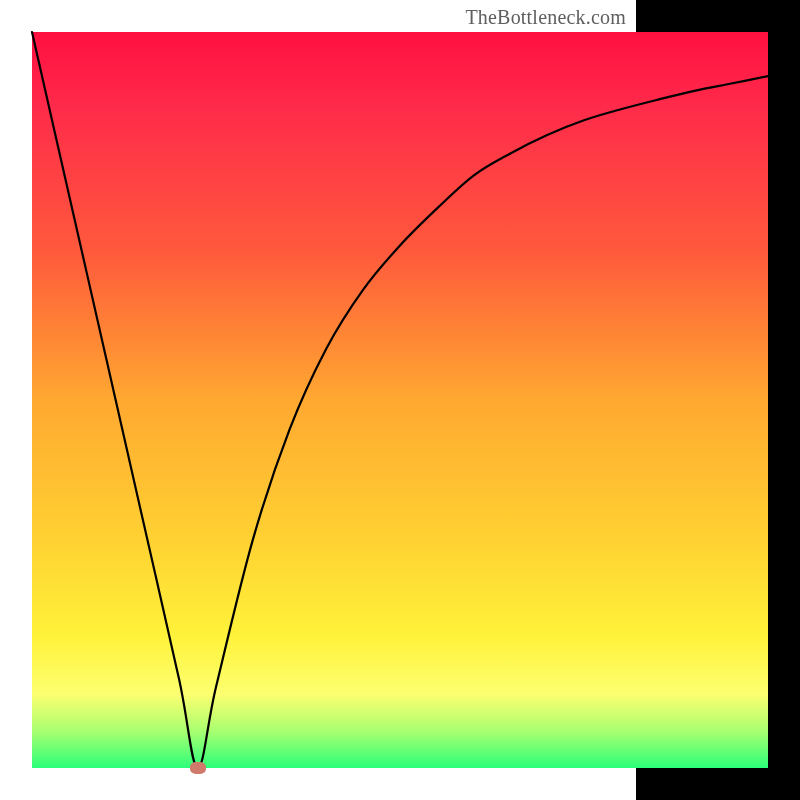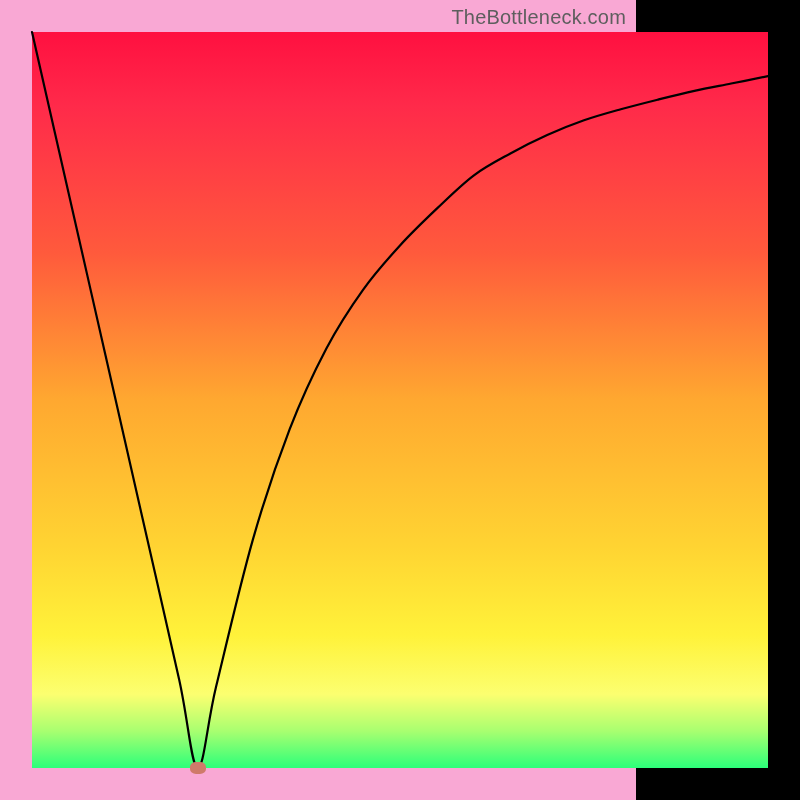--- a/index.html
+++ b/index.html
@@ -8,21 +8,22 @@
     width: 800px;
     height: 800px;
     overflow: hidden;
     background: #000;
     font-family: Arial, Helvetica, sans-serif;
   }
   .frame {
     position: relative;
     width: 636px;
     height: 800px;
-    background: #f9a8d4;
+    background: #ffffff;
+    font-family: Liberation Serif, serif;
   }
   .plot {
     position: absolute;
     left: 32px;
     top: 32px;
     width: 736px;
     height: 736px;
     
     background: linear-gradient(
       to bottom,

